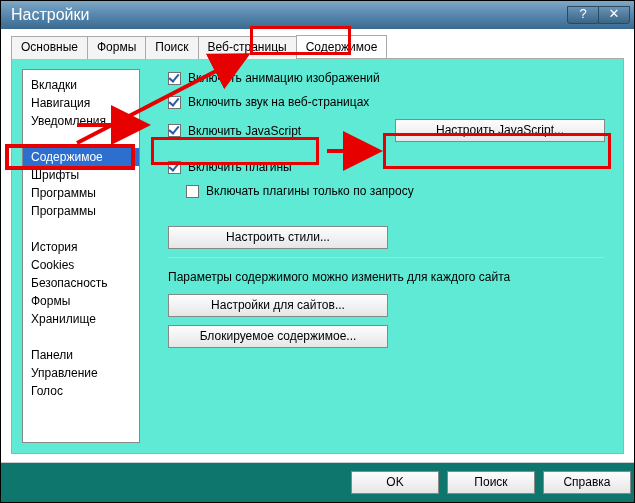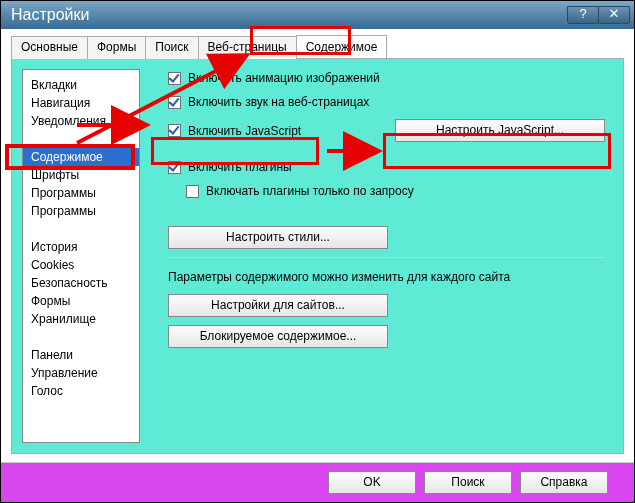--- a/index.html
+++ b/index.html
@@ -96,21 +96,21 @@
     border:1px solid #888; background: linear-gradient(#fdfdfd,#e6e6e6);
     text-align:center; line-height:21px; color:#000;
     margin-bottom: 8px;
   }
   .sep { height:1px; background:#ccc; margin: 4px 0 12px 0; }
   .para { color:#000; margin-bottom:10px; }
 
   .footer {
     height: 40px; border-top:1px solid #ccc;
     display:flex; align-items:center; justify-content:flex-end;
-    gap: 8px; padding-right: 26px; background:#d946ef;
+    gap: 8px; padding-right: 3px; background:#0f766e;
   }
   .btn {
     width: 88px; height:23px;
     border:1px solid #888; background:linear-gradient(#fdfdfd,#e6e6e6);
     text-align:center; line-height:21px;
   }
 
   
   .redbox { position:absolute; border:3px solid #e60000; pointer-events:none; z-index:50; }
   .redbox.thick { border-width:4px; }

